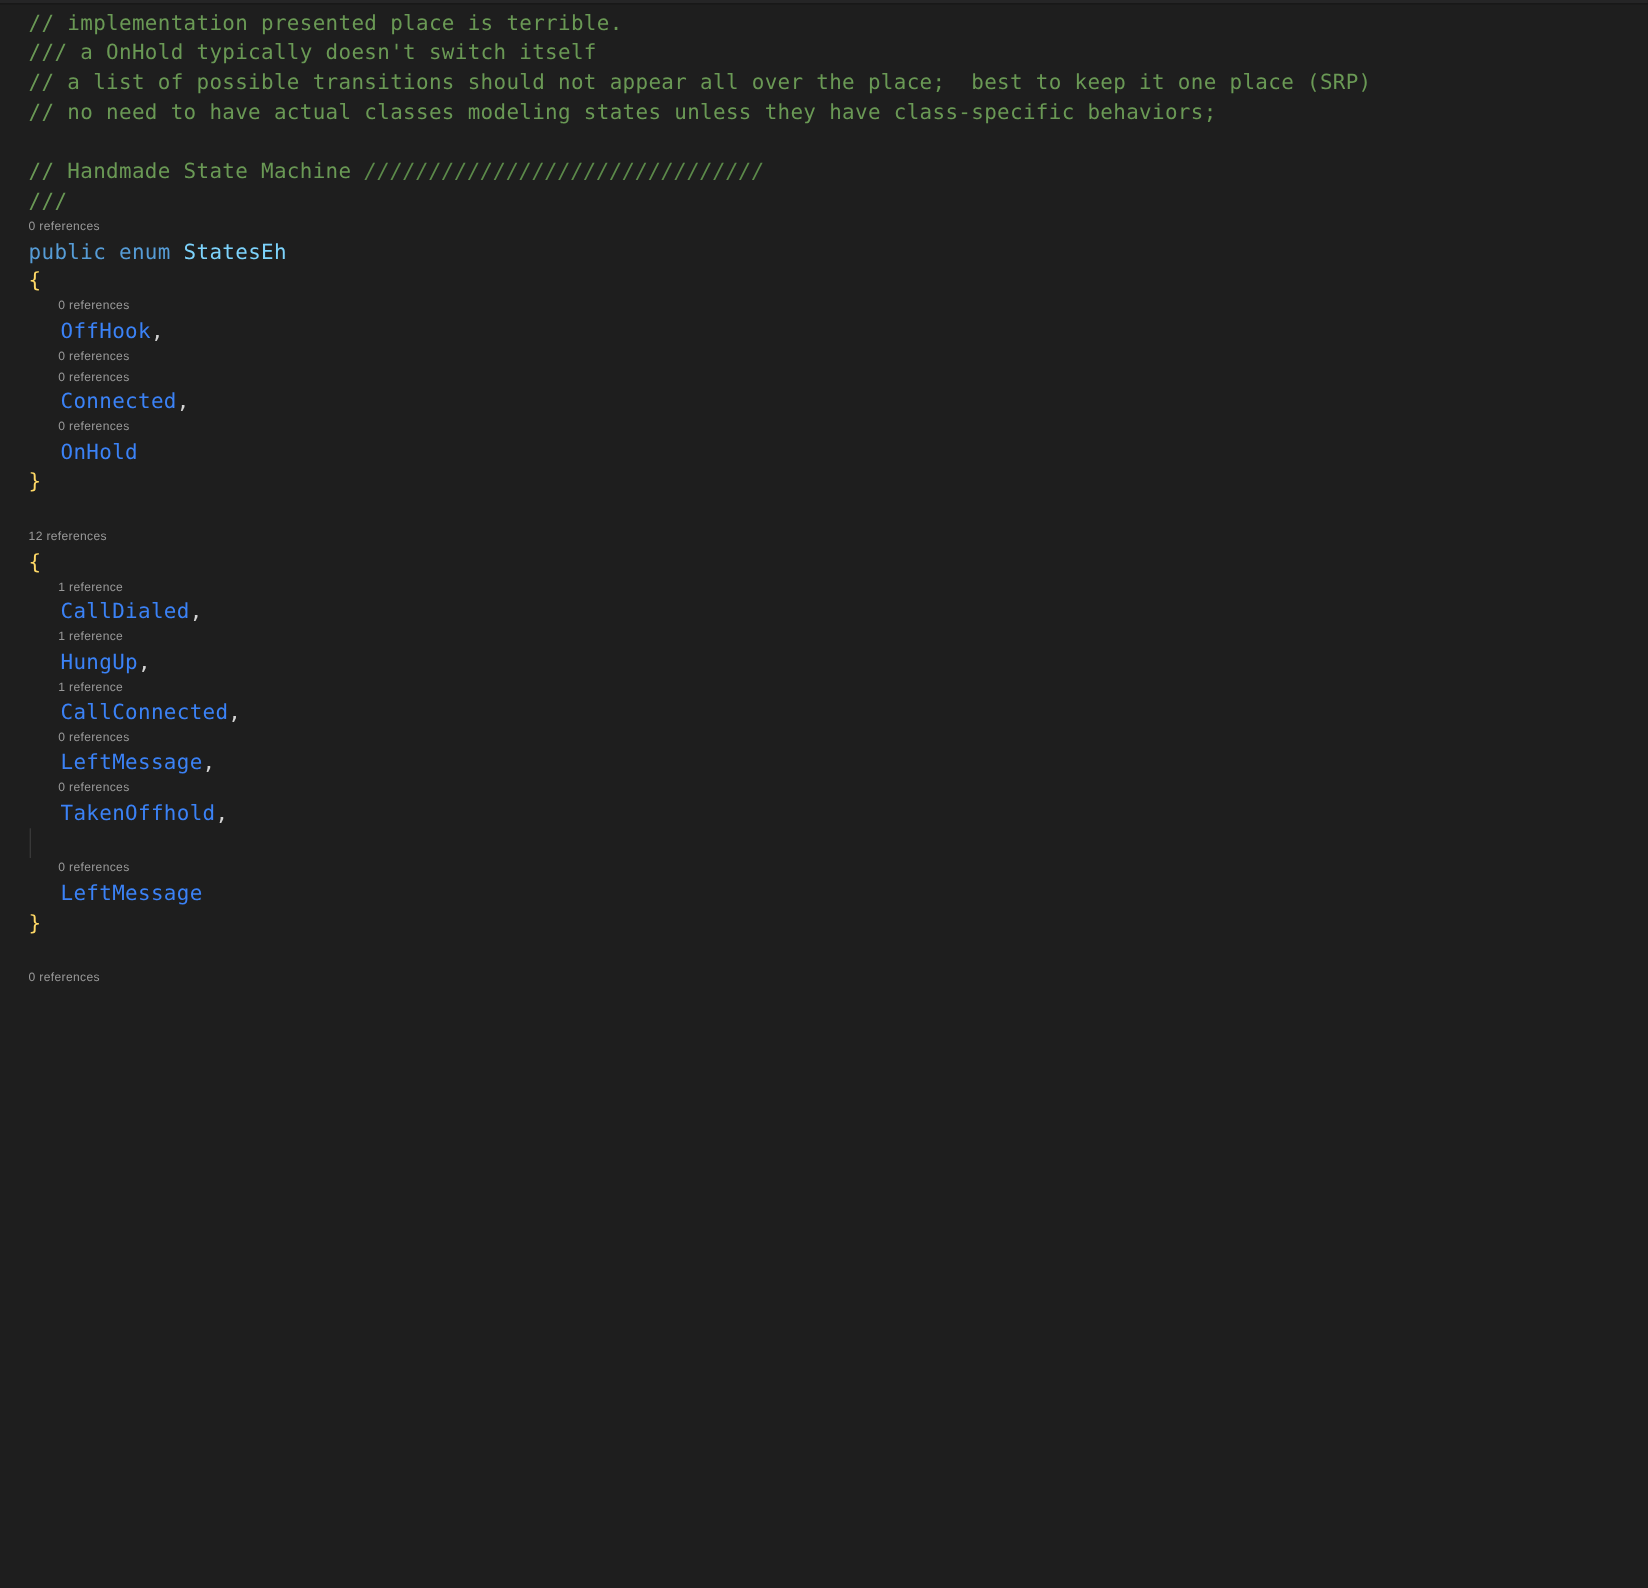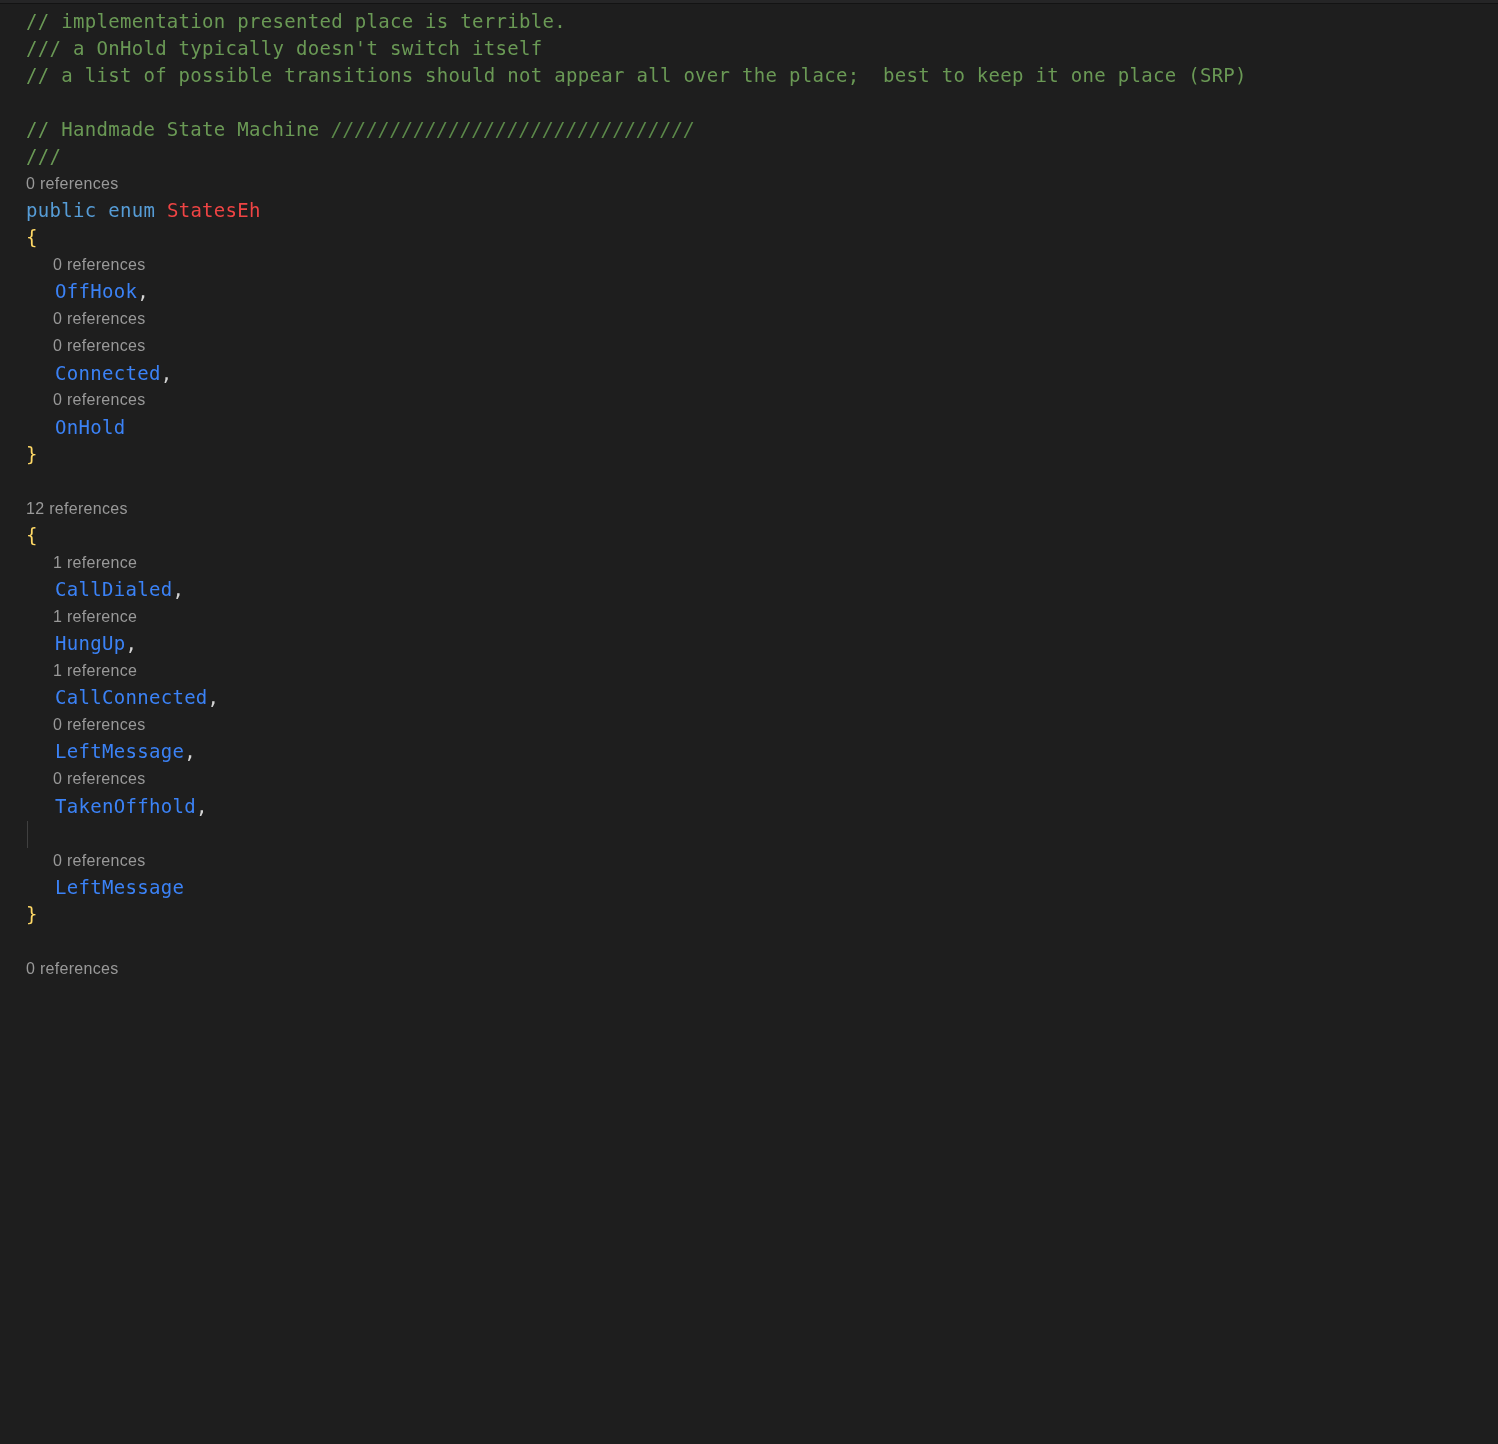--- a/index.html
+++ b/index.html
@@ -18,27 +18,27 @@
     top: 0; left: 0; right: 0;
     height: 4px;
     background: #252526;
     border-bottom: 1px solid #131313;
   }
   .line { white-space: pre; }
   .comment { color: #6a9955; }
   .comment-slash { color: #5c8a4a; font-style: italic; }
   .doc-comment { color: #6a9955; }
   .keyword { color: #569cd6; }
-  .type { color: #ef4444; text-align: center; }
+  .type { color: #7dd3fc; text-align: center; }
   .brace { color: #ffd966; }
   .ident { color: #3b82f6; }
   .punct { color: #d4d4d4; }
   .codelens {
     color: #999999;
-    font-size: 16px;
+    font-size: 11px;
     font-family: -apple-system, 'Segoe UI', sans-serif;
     line-height: 1.7;
   }
   .indent {
     display: inline-block;
     width: 28px;
     border-left: 1px solid #404040;
     margin-left: 1px;
   }
   .indent-codelens {
@@ -61,20 +61,21 @@
 </head>
 <body>
 
 <div class="tabbar"></div>
 
 <div>
 
   <div class="line"><span class="comment">// implementation presented place is terrible.</span></div>
   <div class="line"><span class="doc-comment">/// a OnHold typically doesn't switch itself</span></div>
   <div class="line"><span class="comment">// a list of possible transitions should not appear all over the place;  best to keep it one place (SRP)</span></div>
+  <div class="line"><span class="comment">// no need to have actual classes modeling states unless they have class-specific behaviors;</span></div>
 
   <div class="blank"></div>
 
   <div class="line"><span class="comment">// Handmade State Machine </span><span class="comment-slash">///////////////////////////////</span></div>
   <div class="line"><span class="doc-comment">///</span></div>
 
   <div class="codelens">0 references</div>
   <div class="line"><span class="keyword">public</span> <span class="keyword">enum</span> <span class="type">StatesEh</span></div>
   <div class="line"><span class="brace">{</span></div>
 

